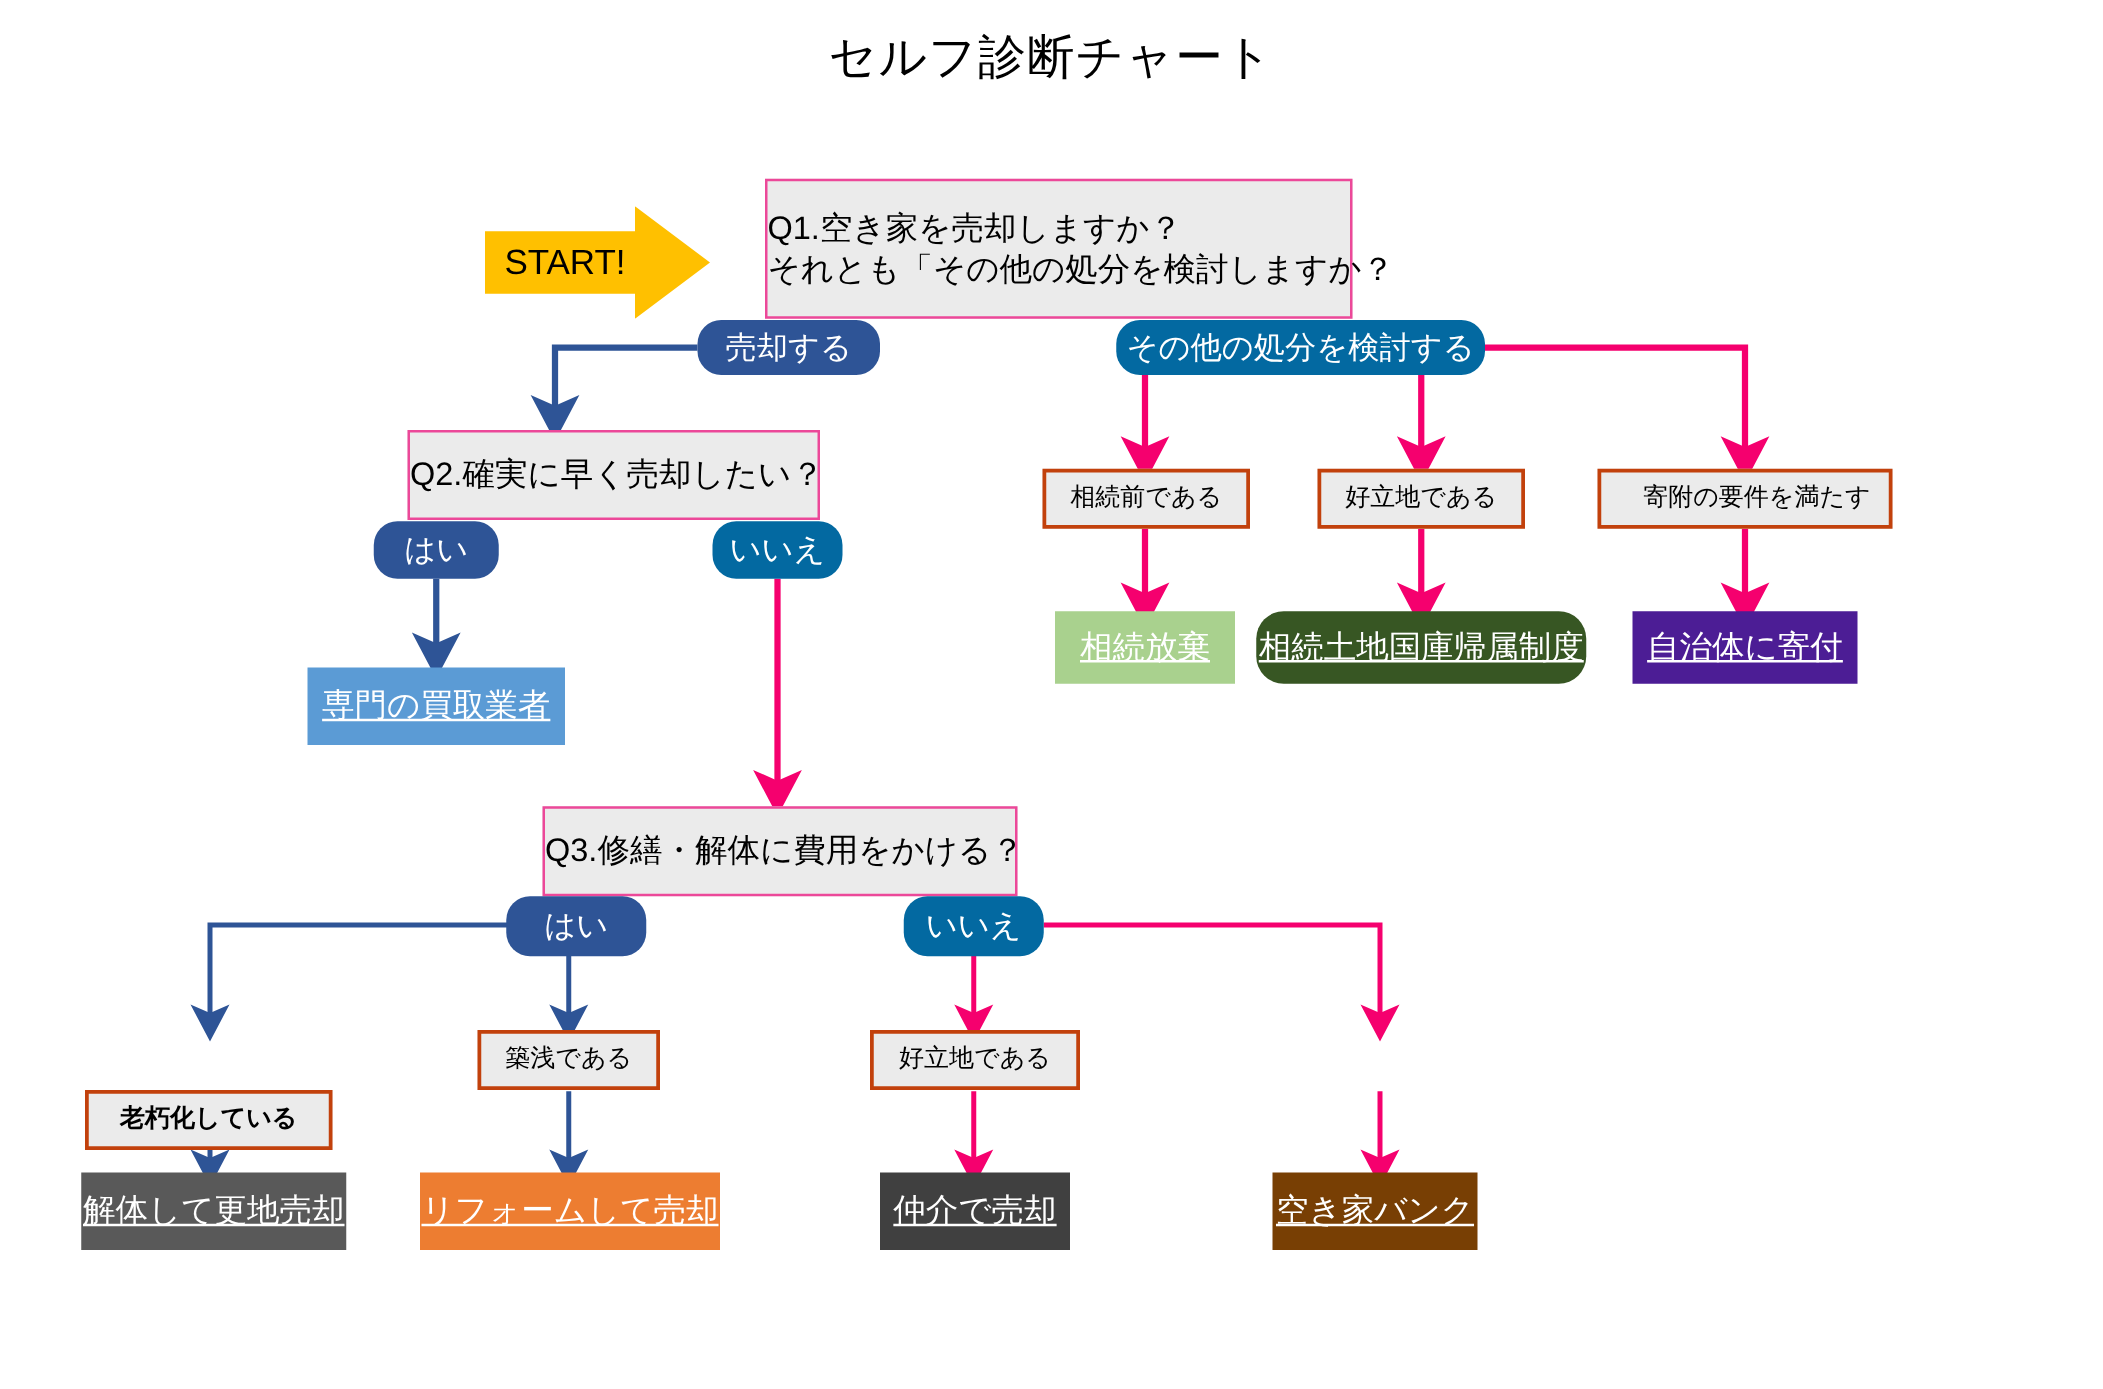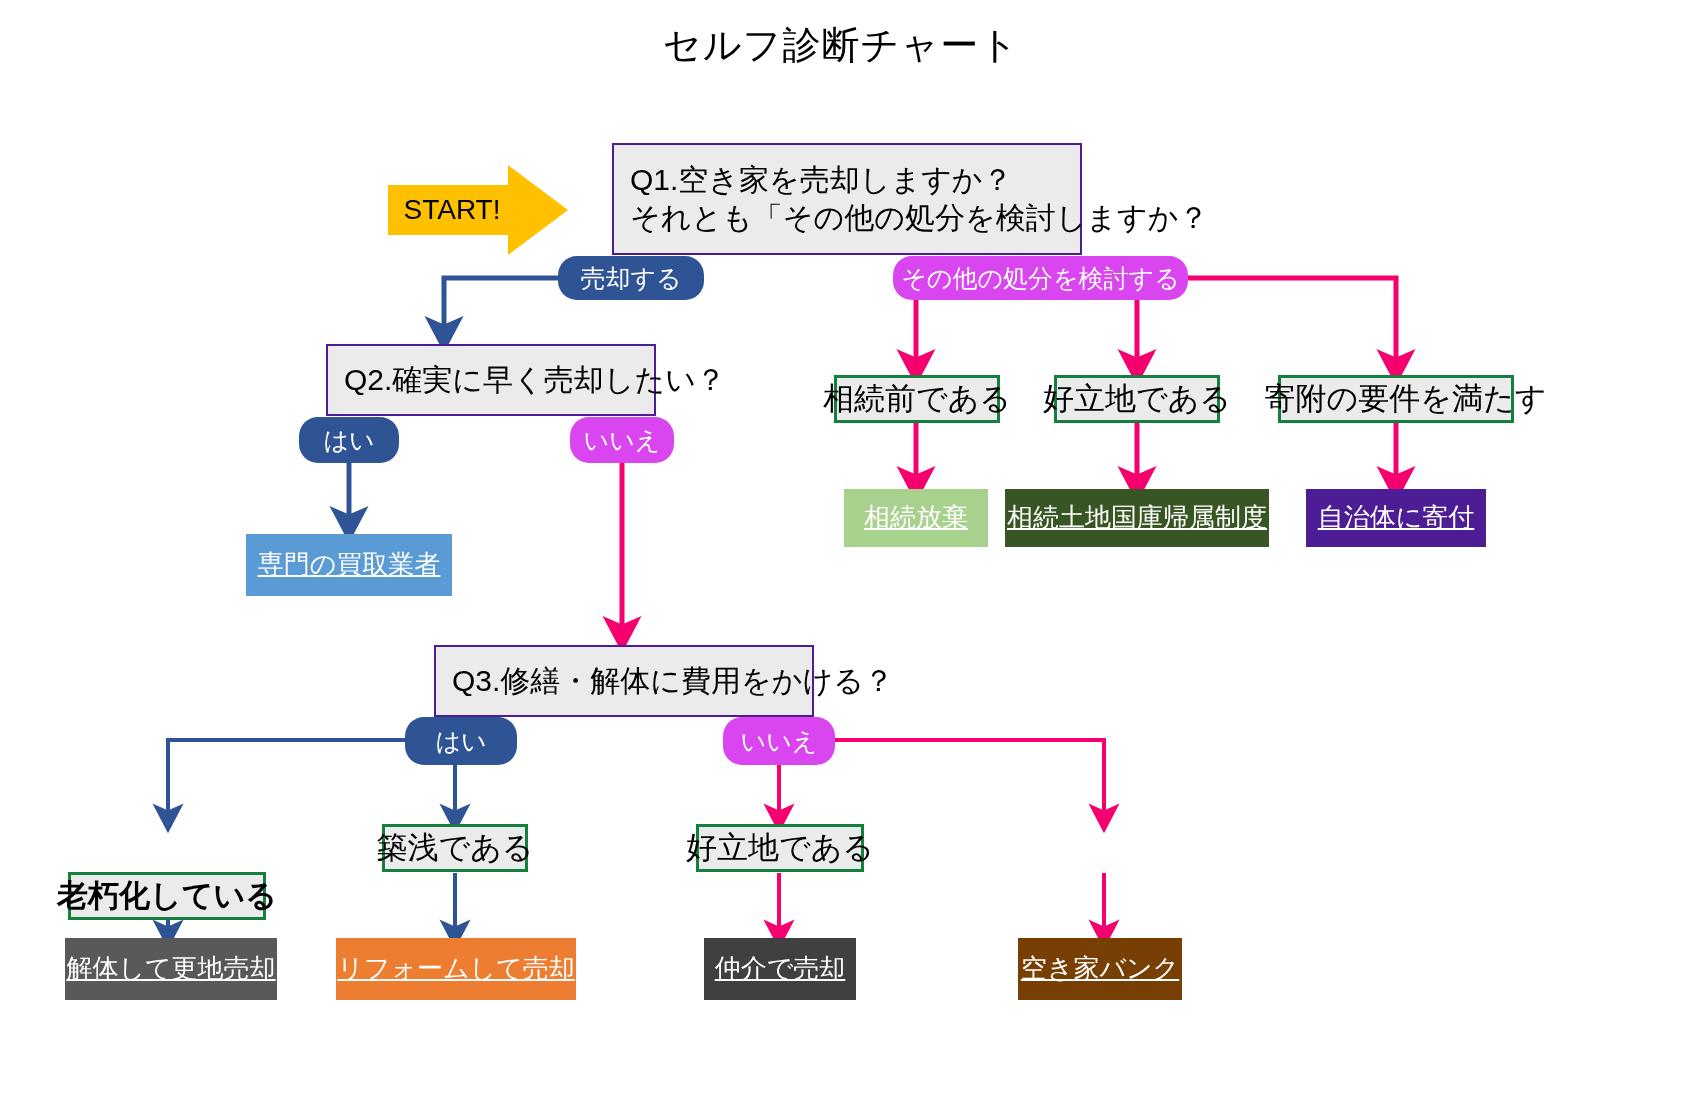--- a/index.html
+++ b/index.html
@@ -33,42 +33,41 @@
     display: flex;
     align-items: center;
     justify-content: center;
     text-align: center;
     line-height: 1.28;
     white-space: pre;
   }
   
   .q-box {
     background: #ebebeb;
-    border: 2px solid #4c1d95;
+    border: 2px solid #ec4899;
     justify-content: flex-start;
-    padding-left: 16px;
-    font-size: 30px;
+    font-size: 26px;
     color: #000000;
   }
   
   .cond-box {
     background: #ebebeb;
-    border: 3px solid #15803d;
-    font-size: 31px;
+    border: 3px solid #c2410c;
+    font-size: 20px;
     color: #000000;
   }
   
   .chip {
     font-size: 25px;
     color: #ffffff;
     justify-content: center;
     border-radius: 19px;
   }
   .chip-blue  { background: #2e5496; }
-  .chip-pink  { background: #d946ef; }
+  .chip-pink  { background: #0369a1; }
   
   .out-box { font-size: 26px; text-decoration: underline; }
   .out-lightblue  { background: #5b9bd5; color: #ffffff; }
   .out-lightgreen { background: #a9d18e; color: #ffffff; }
   .out-darkgreen  { background: #375623; color: #ffffff; }
   .out-midgreen   { background: #4c1d95; color: #ffffff; }
   .out-gray       { background: #595959; color: #ffffff; }
   .out-orange     { background: #ed7d31; color: #ffffff; }
   .out-pink       { background: #404040; color: #ffffff; }
   .out-brown      { background: #783f04; color: #ffffff; }
@@ -189,21 +188,21 @@
   <div class="node out-box out-lightblue" style="left:246px; top:534px; width:206px; height:62px;">専門の買取業者</div>
 
   <div class="node cond-box" style="left:834px; top:375px; width:166px; height:48px;">相続前である</div>
 
   <div class="node cond-box" style="left:1054px; top:375px; width:166px; height:48px;">好立地である</div>
 
   <div class="node cond-box" style="left:1278px; top:375px; width:236px; height:48px;padding-left:19px;">寄附の要件を満たす</div>
 
   <div class="node out-box out-lightgreen" style="left:844px; top:489px; width:144px; height:58px;">相続放棄</div>
 
-  <div class="node out-box out-darkgreen" style="left:1005px; top:489px; width:264px; height:58px;">相続土地国庫帰属制度</div>
+  <div class="node out-box out-darkgreen" style="left:1005px; top:489px; width:264px; height:58px;border-radius:22px;">相続土地国庫帰属制度</div>
 
   <div class="node out-box out-midgreen" style="left:1306px; top:489px; width:180px; height:58px;">自治体に寄付</div>
 
   <div class="node q-box" style="left:434px; top:645px; width:380px; height:72px;">Q3.修繕・解体に費用をかける？</div>
 
   <div class="node chip chip-blue" style="left:405px; top:717px; width:112px; height:48px;">はい</div>
 
   <div class="node chip chip-pink" style="left:723px; top:717px; width:112px; height:48px;">いいえ</div>
 
   <div class="node cond-box" style="left:68px; top:872px; width:198px; height:48px;font-weight:bold;">老朽化している</div>

